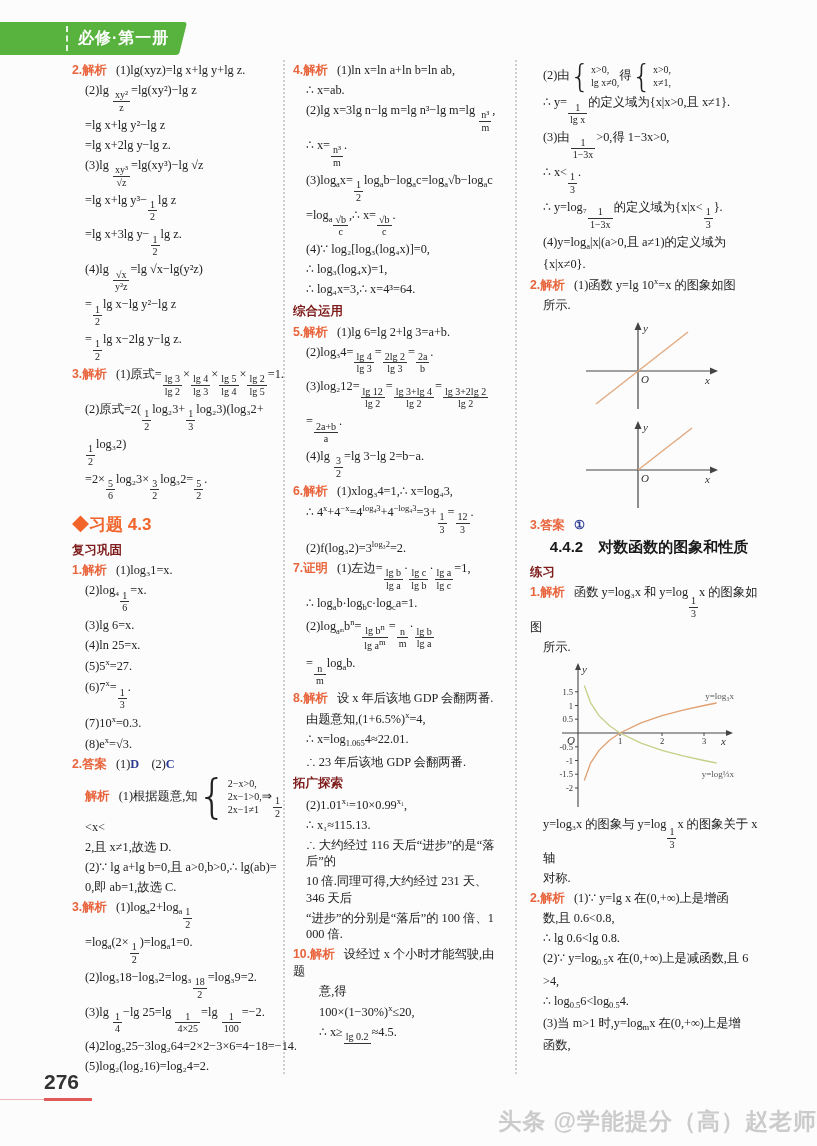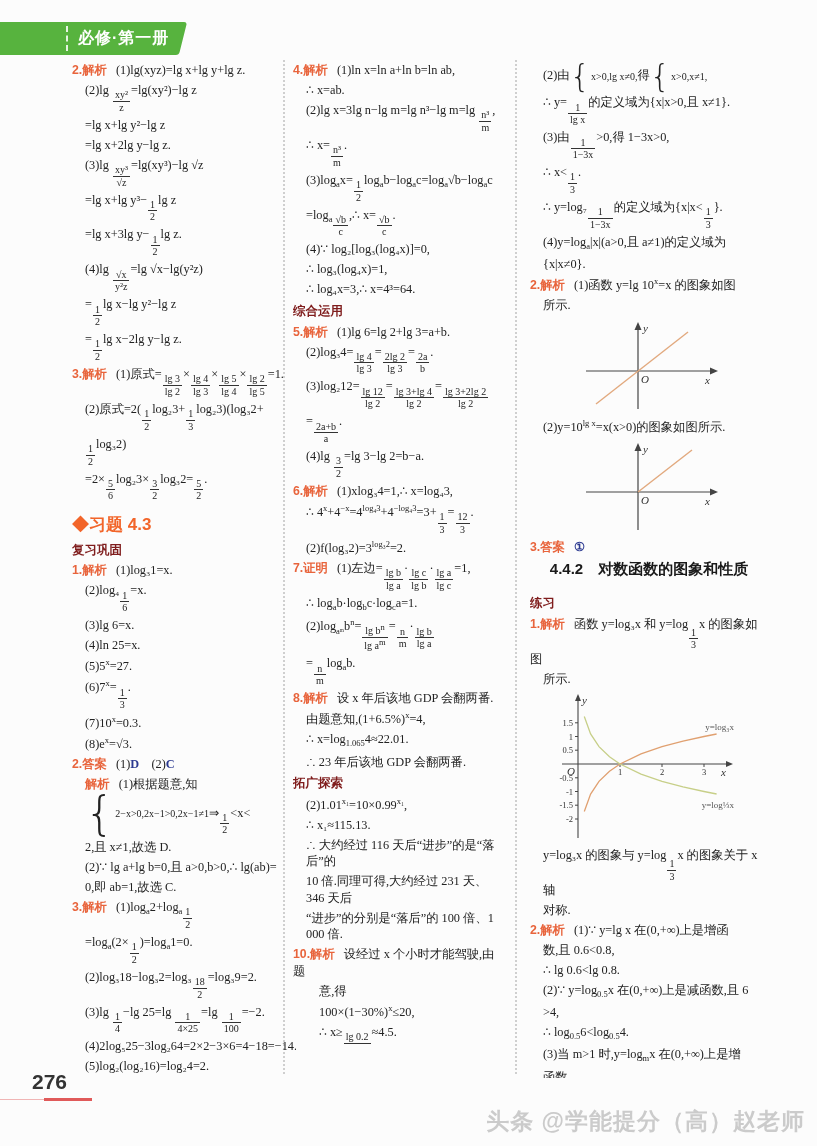--- a/index.html
+++ b/index.html
@@ -20,42 +20,42 @@
   .sep{position:absolute;top:60px;height:1014px;width:0;border-left:2px dotted #cfcfcf;}
   #sep1{left:283px;} #sep2{left:515px;}
   
   .line{font-size:12.3px;line-height:1.34;margin:0 0 3.5px;}
   .i1{margin-left:13px;} .i2{margin-left:26px;}
   .lab{color:#e8643c;font-weight:bold;font-family:"Liberation Sans",sans-serif;margin-right:6px;}
   .ans{color:#2b3990;}
   .h1{color:#f2652a;font-size:17px;font-weight:bold;font-family:"Liberation Sans",sans-serif;margin:12px 0 5px;}
   .sub{color:#7f1d1d;font-size:12.5px;font-weight:bold;font-family:"Liberation Sans",sans-serif;margin:5px 0 4px;}
   .sec2{color:#1a1a1a;font-size:15px;font-weight:bold;text-align:center;
-        font-family:"Liberation Sans",sans-serif;margin:2px 0 16px;}
+        font-family:"Liberation Sans",sans-serif;margin:2px 0 7px;}
   
   .fr{display:inline-flex;flex-direction:column;vertical-align:-38%;text-align:center;
       font-size:10px;line-height:1.15;margin:0 1px;}
   .fn{border-bottom:1px solid #333;padding:0 2px;}
   .fd{padding:0 2px;}
   sup,sub{font-size:8.5px;}
   .cases{display:inline-flex;align-items:center;vertical-align:middle;}
   .cb{font-family:"DejaVu Sans",sans-serif;font-weight:300;line-height:.9;margin-right:1px;}
-  .cst{display:inline-flex;flex-direction:row;font-size:10px;line-height:1.3;text-align:left;align-items:flex-end;}
+  .cst{display:inline-flex;flex-direction:column;font-size:10px;line-height:1.3;text-align:left;}
   
   svg.graph{display:block;margin:5px auto;}
   svg.graph text{font-family:"Liberation Serif",serif;}
   .axlbl{font-style:italic;font-size:11px;fill:#333;}
   .tick{font-size:8.5px;fill:#333;}
   .clbl{font-size:9px;fill:#555;}
   
-  .pageno{position:absolute;left:32px;top:1070px;font-size:21px;font-weight:bold;
+  .pageno{position:absolute;left:44px;top:1070px;font-size:21px;font-weight:bold;
           font-family:"Liberation Sans",sans-serif;color:#333;text-align:center;}
   .pgline{position:absolute;left:44px;top:1098px;width:48px;height:3px;background:#e05a5a;}
   .pgline2{position:absolute;left:0;top:1099px;width:44px;height:1px;background:#f0b5b5;}
-  .wm{position:absolute;right:12px;top:1106px;font-size:23px;font-weight:bold;color:#cbcbcb;
+  .wm{position:absolute;right:0;top:1106px;font-size:23px;font-weight:bold;color:#cbcbcb;
       font-family:"Liberation Sans",sans-serif;letter-spacing:1px;}
 </style>
 </head>
 <body>
 
 <div class="page">
 
   <div class="tab">
     <div class="bg"></div>
     <div class="dash"></div>
@@ -333,21 +333,20 @@
       <svg class="graph" id="g1" width="150" height="94" viewBox="0 0 150 94">
       <line x1="12" y1="52" x2="136" y2="52" stroke="#444" stroke-width="1.2"></line>
       <polygon points="136,48.5 144,52 136,55.5" fill="#444"></polygon>
       <line x1="64" y1="90" x2="64" y2="10" stroke="#444" stroke-width="1.2"></line>
       <polygon points="60.5,11 64,3 67.5,11" fill="#444"></polygon>
       <line x1="22" y1="85" x2="114" y2="13" stroke="#e2a97e" stroke-width="1.4"></line>
       <text class="axlbl" x="69" y="13">y</text>
       <text class="axlbl" x="131" y="65">x</text>
       <text class="axlbl" x="67" y="64">O</text>
     </svg>
-      <div class="line t i1">(2)y=10<sup>lg x</sup>=x(x&gt;0)的图象如图所示.</div>
       <svg class="graph" id="g2" width="150" height="94" viewBox="0 0 150 94">
       <line x1="12" y1="52" x2="136" y2="52" stroke="#444" stroke-width="1.2"></line>
       <polygon points="136,48.5 144,52 136,55.5" fill="#444"></polygon>
       <line x1="64" y1="90" x2="64" y2="10" stroke="#444" stroke-width="1.2"></line>
       <polygon points="60.5,11 64,3 67.5,11" fill="#444"></polygon>
       <line x1="64" y1="52" x2="118" y2="10" stroke="#e2a97e" stroke-width="1.4"></line>
       <text class="axlbl" x="69" y="13">y</text>
       <text class="axlbl" x="131" y="65">x</text>
       <text class="axlbl" x="67" y="64">O</text>
     </svg>

